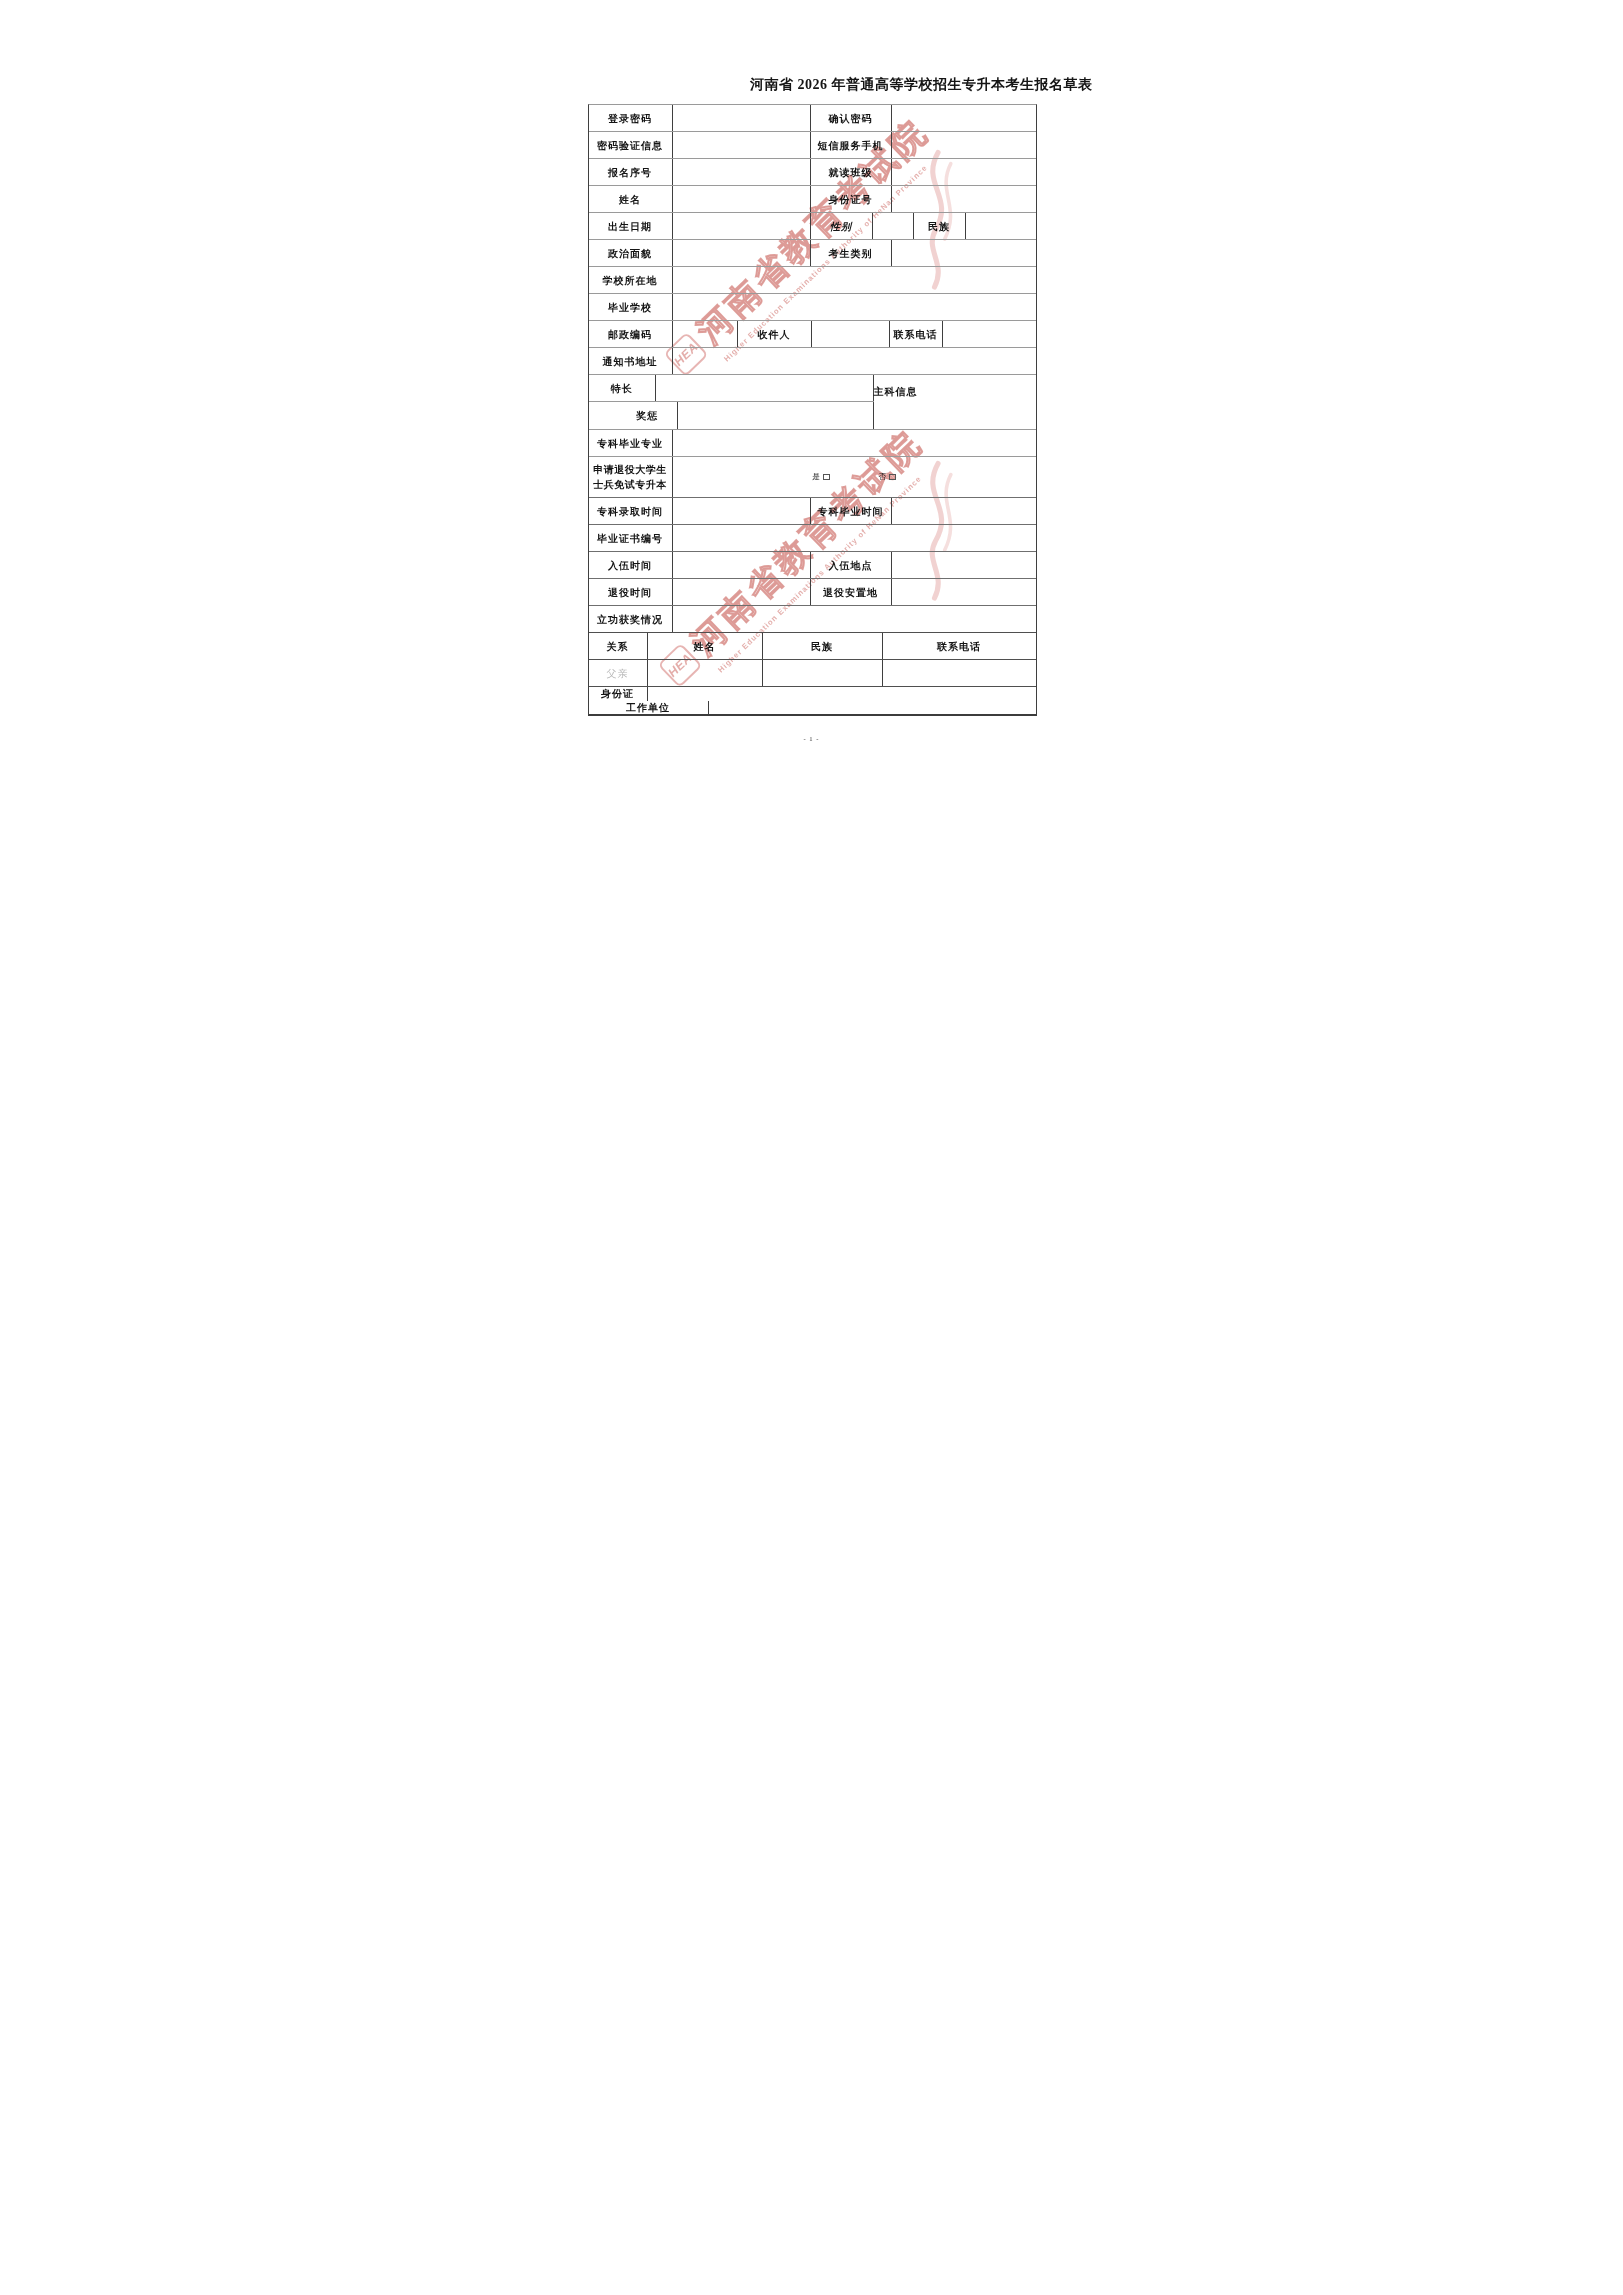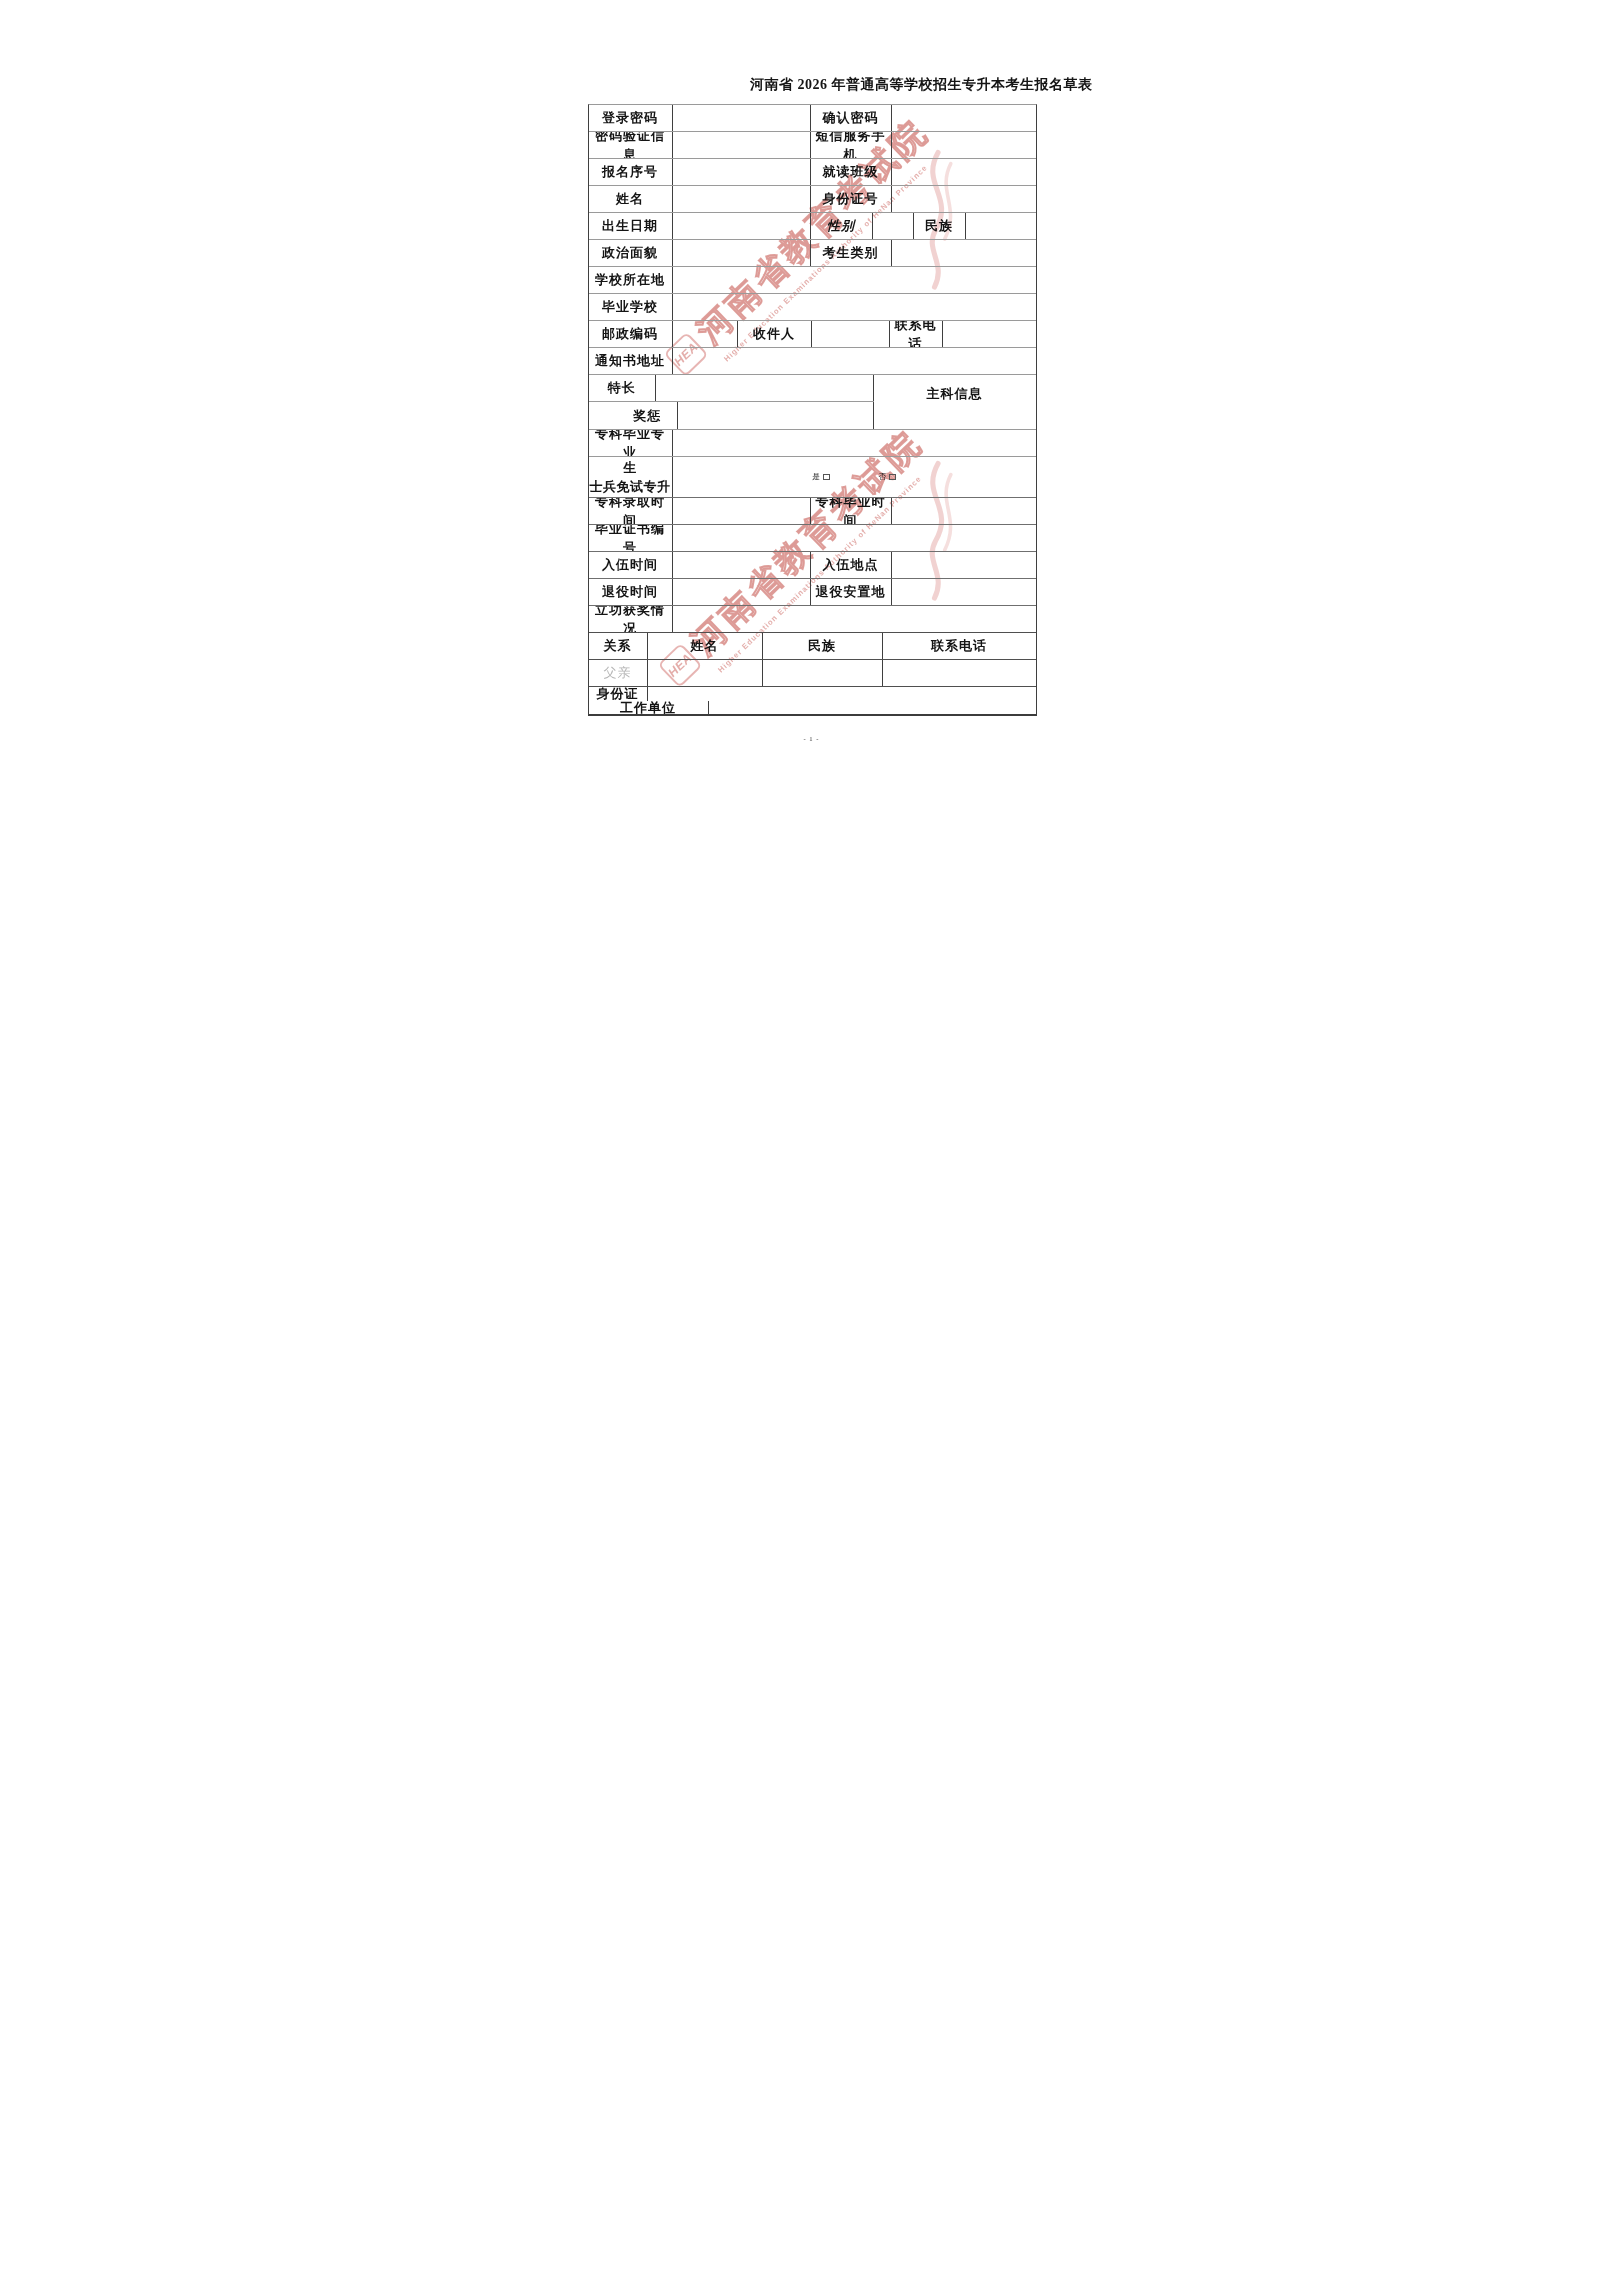--- a/index.html
+++ b/index.html
@@ -28,38 +28,38 @@
   .row.last { border-bottom:none;flex-direction:column; }
   .h  { height:27px; }
   .h14{ height:41px; }
   .cell {
     border-right:0.5px solid #3f3f3f;
     display:flex; align-items:center; justify-content:center;
     overflow:hidden;
   }
   .cell.endc { border-right:none; }
   .lab {
-    font-weight:bold; font-size:13px; color:#141414;
+    font-weight:bold; font-size:10px; color:#141414;
     letter-spacing:1px; text-align:center; line-height:1.5;
   }
   .pre { white-space:pre-line; letter-spacing:0.5px; }
   .ghost { color:#b5b5b5; font-weight:normal;text-align:right; }
   
   .w-l1{width:84px;} .w-v1{width:138px;} .w-l2{width:81px;} .fx{flex:1;}
   .w-sx{width:62px;font-style:italic;}  .w-sv{width:41px;}  .w-mz{width:52px;}
   .w-yv{width:65px;} .w-sj{width:74px;} .w-sjv{width:78px;} .w-lx{width:53px;}
   .w-wide{width:271px;}
   .w-f1{width:59px;} .w-f2{width:115px;} .w-f3{width:120px;}
   
   .merge { display:flex; border-bottom:1.5px solid #9a9a9a; }
   .merge .stack { width:285px; }
   .merge .stack .row { border-bottom:1.5px solid #9a9a9a; }
   .merge .stack .row.innerlast { border-bottom:none;padding-left:29px; }
   .mcell {
-    flex:1; display:flex; justify-content:center; align-items:flex-start;
+    flex:1; display:flex; align-items:flex-start;
     padding-top:9.2px; border-right:none;
   }
   
   .chkwrap { display:flex; align-items:center; justify-content:center; column-gap:49px; width:100%; }
   .chk { display:flex; align-items:center; gap:3.1px; font-size:7.7px; color:#222; }
   .chkbox { width:6.6px; height:6.6px; border:0.5px solid #555; background:transparent; }
   
   .footer {
     position:absolute; top:735px; left:0; width:100%; text-align:center;
     font-family:"Liberation Serif", serif; font-size:6.6px; color:#333; letter-spacing:1px;

